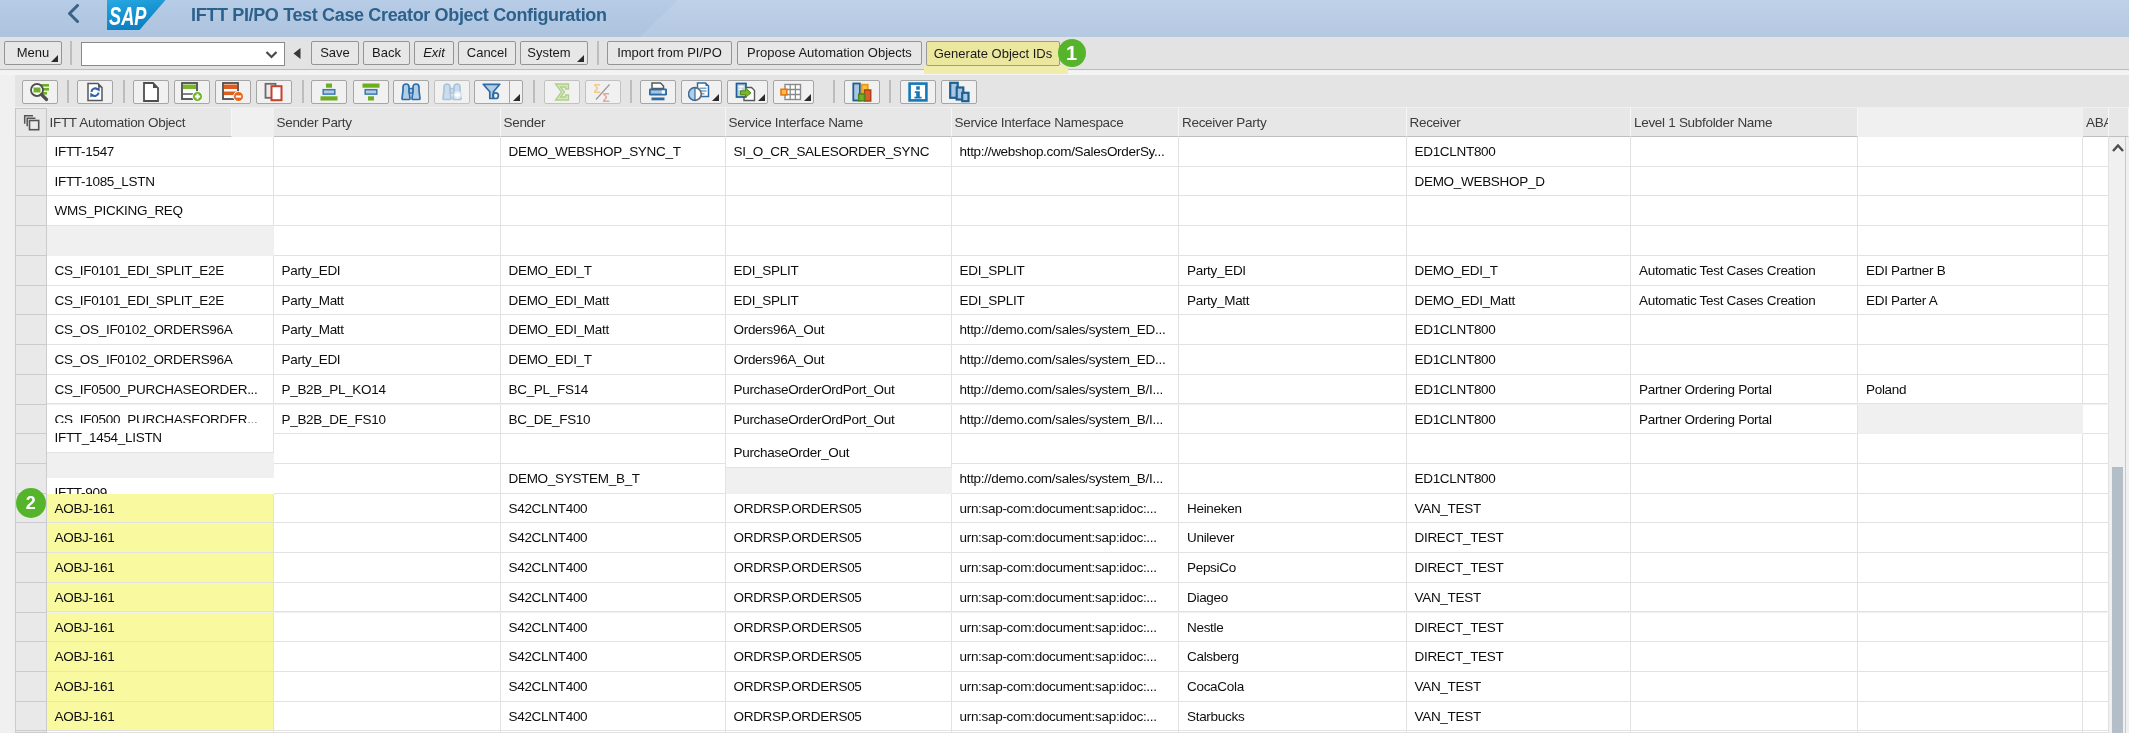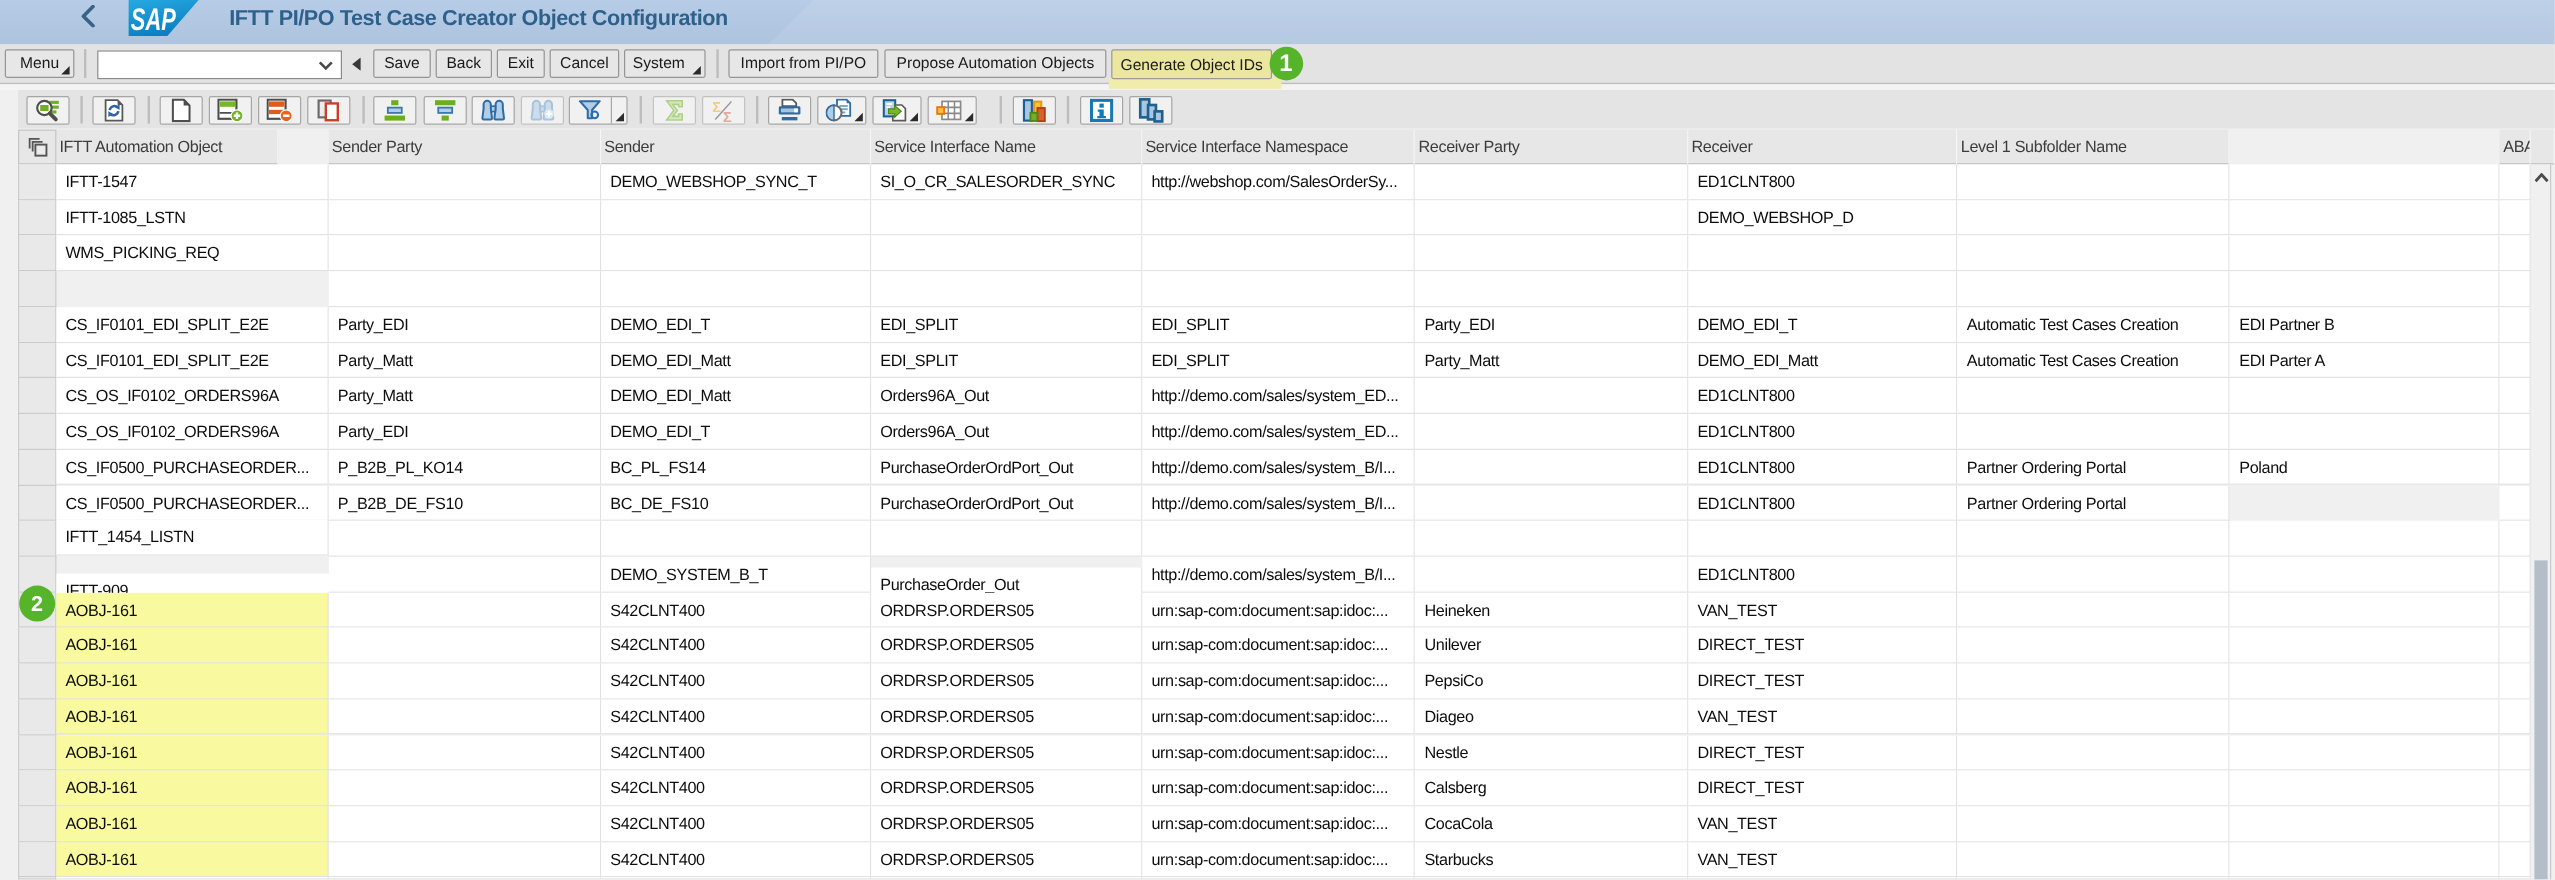--- a/index.html
+++ b/index.html
@@ -70,21 +70,21 @@
     <div class="abs" style="left:81px;top:4.5px;width:204px;height:24px;background:#fff;border:1px solid #8a8a8a;">
       <svg class="abs" style="right:6px;top:8px" width="13" height="8" viewBox="0 0 13 8">
           <path d="M1.5 1 L6.5 6 L11.5 1" fill="none" stroke="#4a4a4a" stroke-width="2.2"></path>
         </svg>
     </div>
     <svg class="abs" style="left:293px;top:11px" width="8" height="11" viewBox="0 0 8 11">
         <polygon points="7.5,0 0.5,5.5 7.5,11" fill="#383838"></polygon>
       </svg>
     <div class="mbtn" style="left:311px;width:48px;">Save</div>
     <div class="mbtn" style="left:363px;width:47px;">Back</div>
-    <div class="mbtn" style="left:414px;width:40px;">Exit</div>
+    <div class="mbtn" style="left:414px;width:40px;font-style:italic;">Exit</div>
     <div class="mbtn" style="left:458px;width:58px;">Cancel</div>
     <div class="mbtn" style="left:520px;width:68px;padding-right:10px;">System<span class="fold"></span></div>
     <div class="vsep" style="left:597px;"></div>
     <div class="mbtn" style="left:607px;width:125px;">Import from PI/PO</div>
     <div class="mbtn" style="left:737px;width:185px;">Propose Automation Objects</div>
   </div>
   <div id="gapstrip"></div>
 
   <div id="toolbar">
       <div class="tbtn" style="left:6.5px;">
@@ -377,35 +377,35 @@
 <div class="dc" style="left:46.5px;top:404.5px;width:227.0px;height:29.7px;">CS_IF0500_PURCHASEORDER...</div>
 <div class="dc" style="left:273.5px;top:404.5px;width:227.0px;height:29.7px;">P_B2B_DE_FS10</div>
 <div class="dc" style="left:500.5px;top:404.5px;width:225.0px;height:29.7px;">BC_DE_FS10</div>
 <div class="dc" style="left:725.5px;top:404.5px;width:226.0px;height:29.7px;">PurchaseOrderOrdPort_Out</div>
 <div class="dc" style="left:951.5px;top:404.5px;width:227.5px;height:29.7px;">http://demo.com/sales/system_B/I...</div>
 <div class="dc" style="left:1179.0px;top:404.5px;width:227.5px;height:29.7px;"></div>
 <div class="dc" style="left:1406.5px;top:404.5px;width:224.5px;height:29.7px;">ED1CLNT800</div>
 <div class="dc" style="left:1631.0px;top:404.5px;width:227.0px;height:29.7px;">Partner Ordering Portal</div>
 <div class="dc" style="left:2083.0px;top:404.5px;width:25.5px;height:29.7px;"></div>
 <div class="sel" style="left:15.0px;top:434.2px;width:31.5px;height:29.72px;"></div>
-<div class="dc" style="left:46.5px;top:433px;width:227.0px;height:29.7px;">IFTT_1454_LISTN</div>
+<div class="dc" style="left:46.5px;top:423px;width:227.0px;height:29.7px;">IFTT_1454_LISTN</div>
 <div class="dc" style="left:273.5px;top:434.2px;width:227.0px;height:29.7px;"></div>
 <div class="dc" style="left:500.5px;top:434.2px;width:225.0px;height:29.7px;"></div>
 <div class="dc" style="left:725.5px;top:434.2px;width:226.0px;height:29.7px;"></div>
 <div class="dc" style="left:951.5px;top:434.2px;width:227.5px;height:29.7px;"></div>
 <div class="dc" style="left:1179.0px;top:434.2px;width:227.5px;height:29.7px;"></div>
 <div class="dc" style="left:1406.5px;top:434.2px;width:224.5px;height:29.7px;"></div>
 <div class="dc" style="left:1631.0px;top:434.2px;width:227.0px;height:29.7px;"></div>
 <div class="dc" style="left:1858.0px;top:434.2px;width:225.0px;height:29.7px;"></div>
 <div class="dc" style="left:2083.0px;top:434.2px;width:25.5px;height:29.7px;"></div>
 <div class="sel" style="left:15.0px;top:463.9px;width:31.5px;height:29.72px;"></div>
 <div class="dc" style="left:46.5px;top:478px;width:245px;height:29.7px;">IFTT-909</div>
 <div class="dc" style="left:273.5px;top:463.9px;width:227.0px;height:29.7px;"></div>
 <div class="dc" style="left:500.5px;top:463.9px;width:225.0px;height:29.7px;">DEMO_SYSTEM_B_T</div>
-<div class="dc" style="left:725.5px;top:473px;width:226.0px;height:29.7px;">PurchaseOrder_Out</div>
+<div class="dc" style="left:725.5px;top:438px;width:226.0px;height:29.7px;">PurchaseOrder_Out</div>
 <div class="dc" style="left:951.5px;top:463.9px;width:227.5px;height:29.7px;">http://demo.com/sales/system_B/I...</div>
 <div class="dc" style="left:1179.0px;top:463.9px;width:227.5px;height:29.7px;"></div>
 <div class="dc" style="left:1406.5px;top:463.9px;width:224.5px;height:29.7px;">ED1CLNT800</div>
 <div class="dc" style="left:1631.0px;top:463.9px;width:227.0px;height:29.7px;"></div>
 <div class="dc" style="left:1858.0px;top:463.9px;width:225.0px;height:29.7px;"></div>
 <div class="dc" style="left:2083.0px;top:463.9px;width:25.5px;height:29.7px;"></div>
 <div class="sel" style="left:15.0px;top:493.6px;width:31.5px;height:29.72px;"></div>
 <div class="dc" style="left:46.5px;top:493.6px;width:227.0px;height:29.7px;background:#f9f9a0;">AOBJ-161</div>
 <div class="dc" style="left:273.5px;top:493.6px;width:227.0px;height:29.7px;"></div>
 <div class="dc" style="left:500.5px;top:493.6px;width:225.0px;height:29.7px;">S42CLNT400</div>

